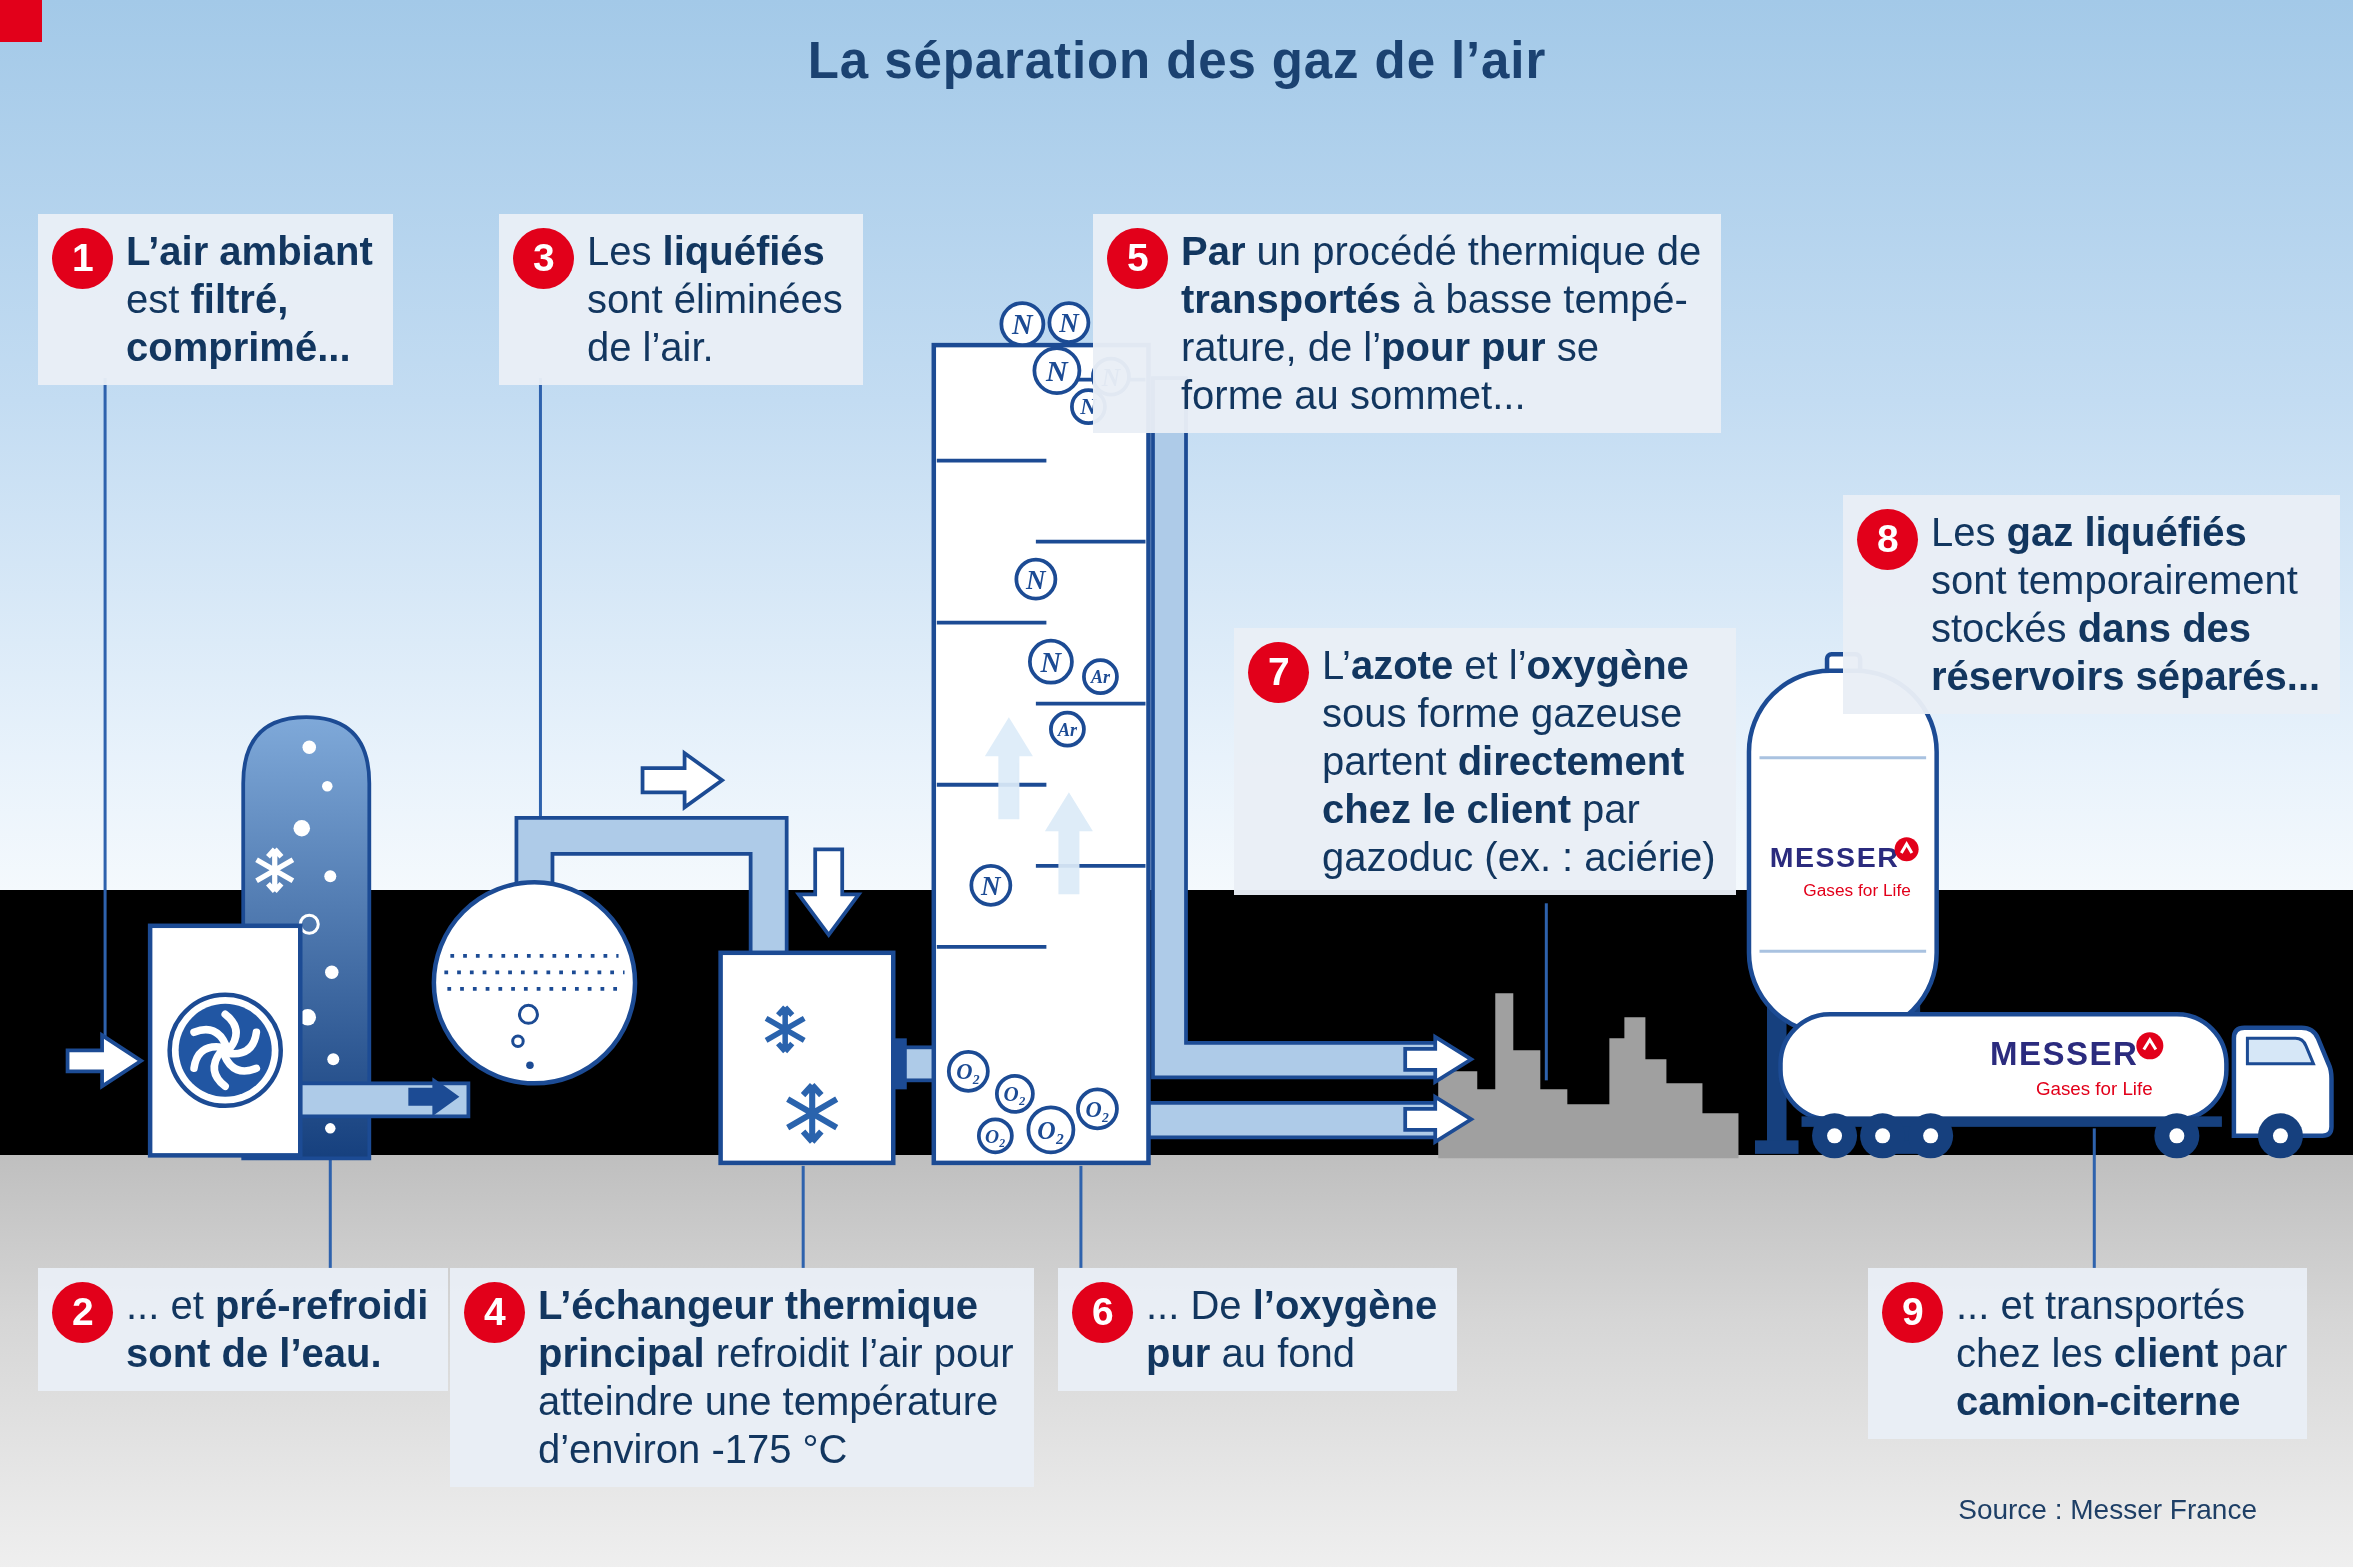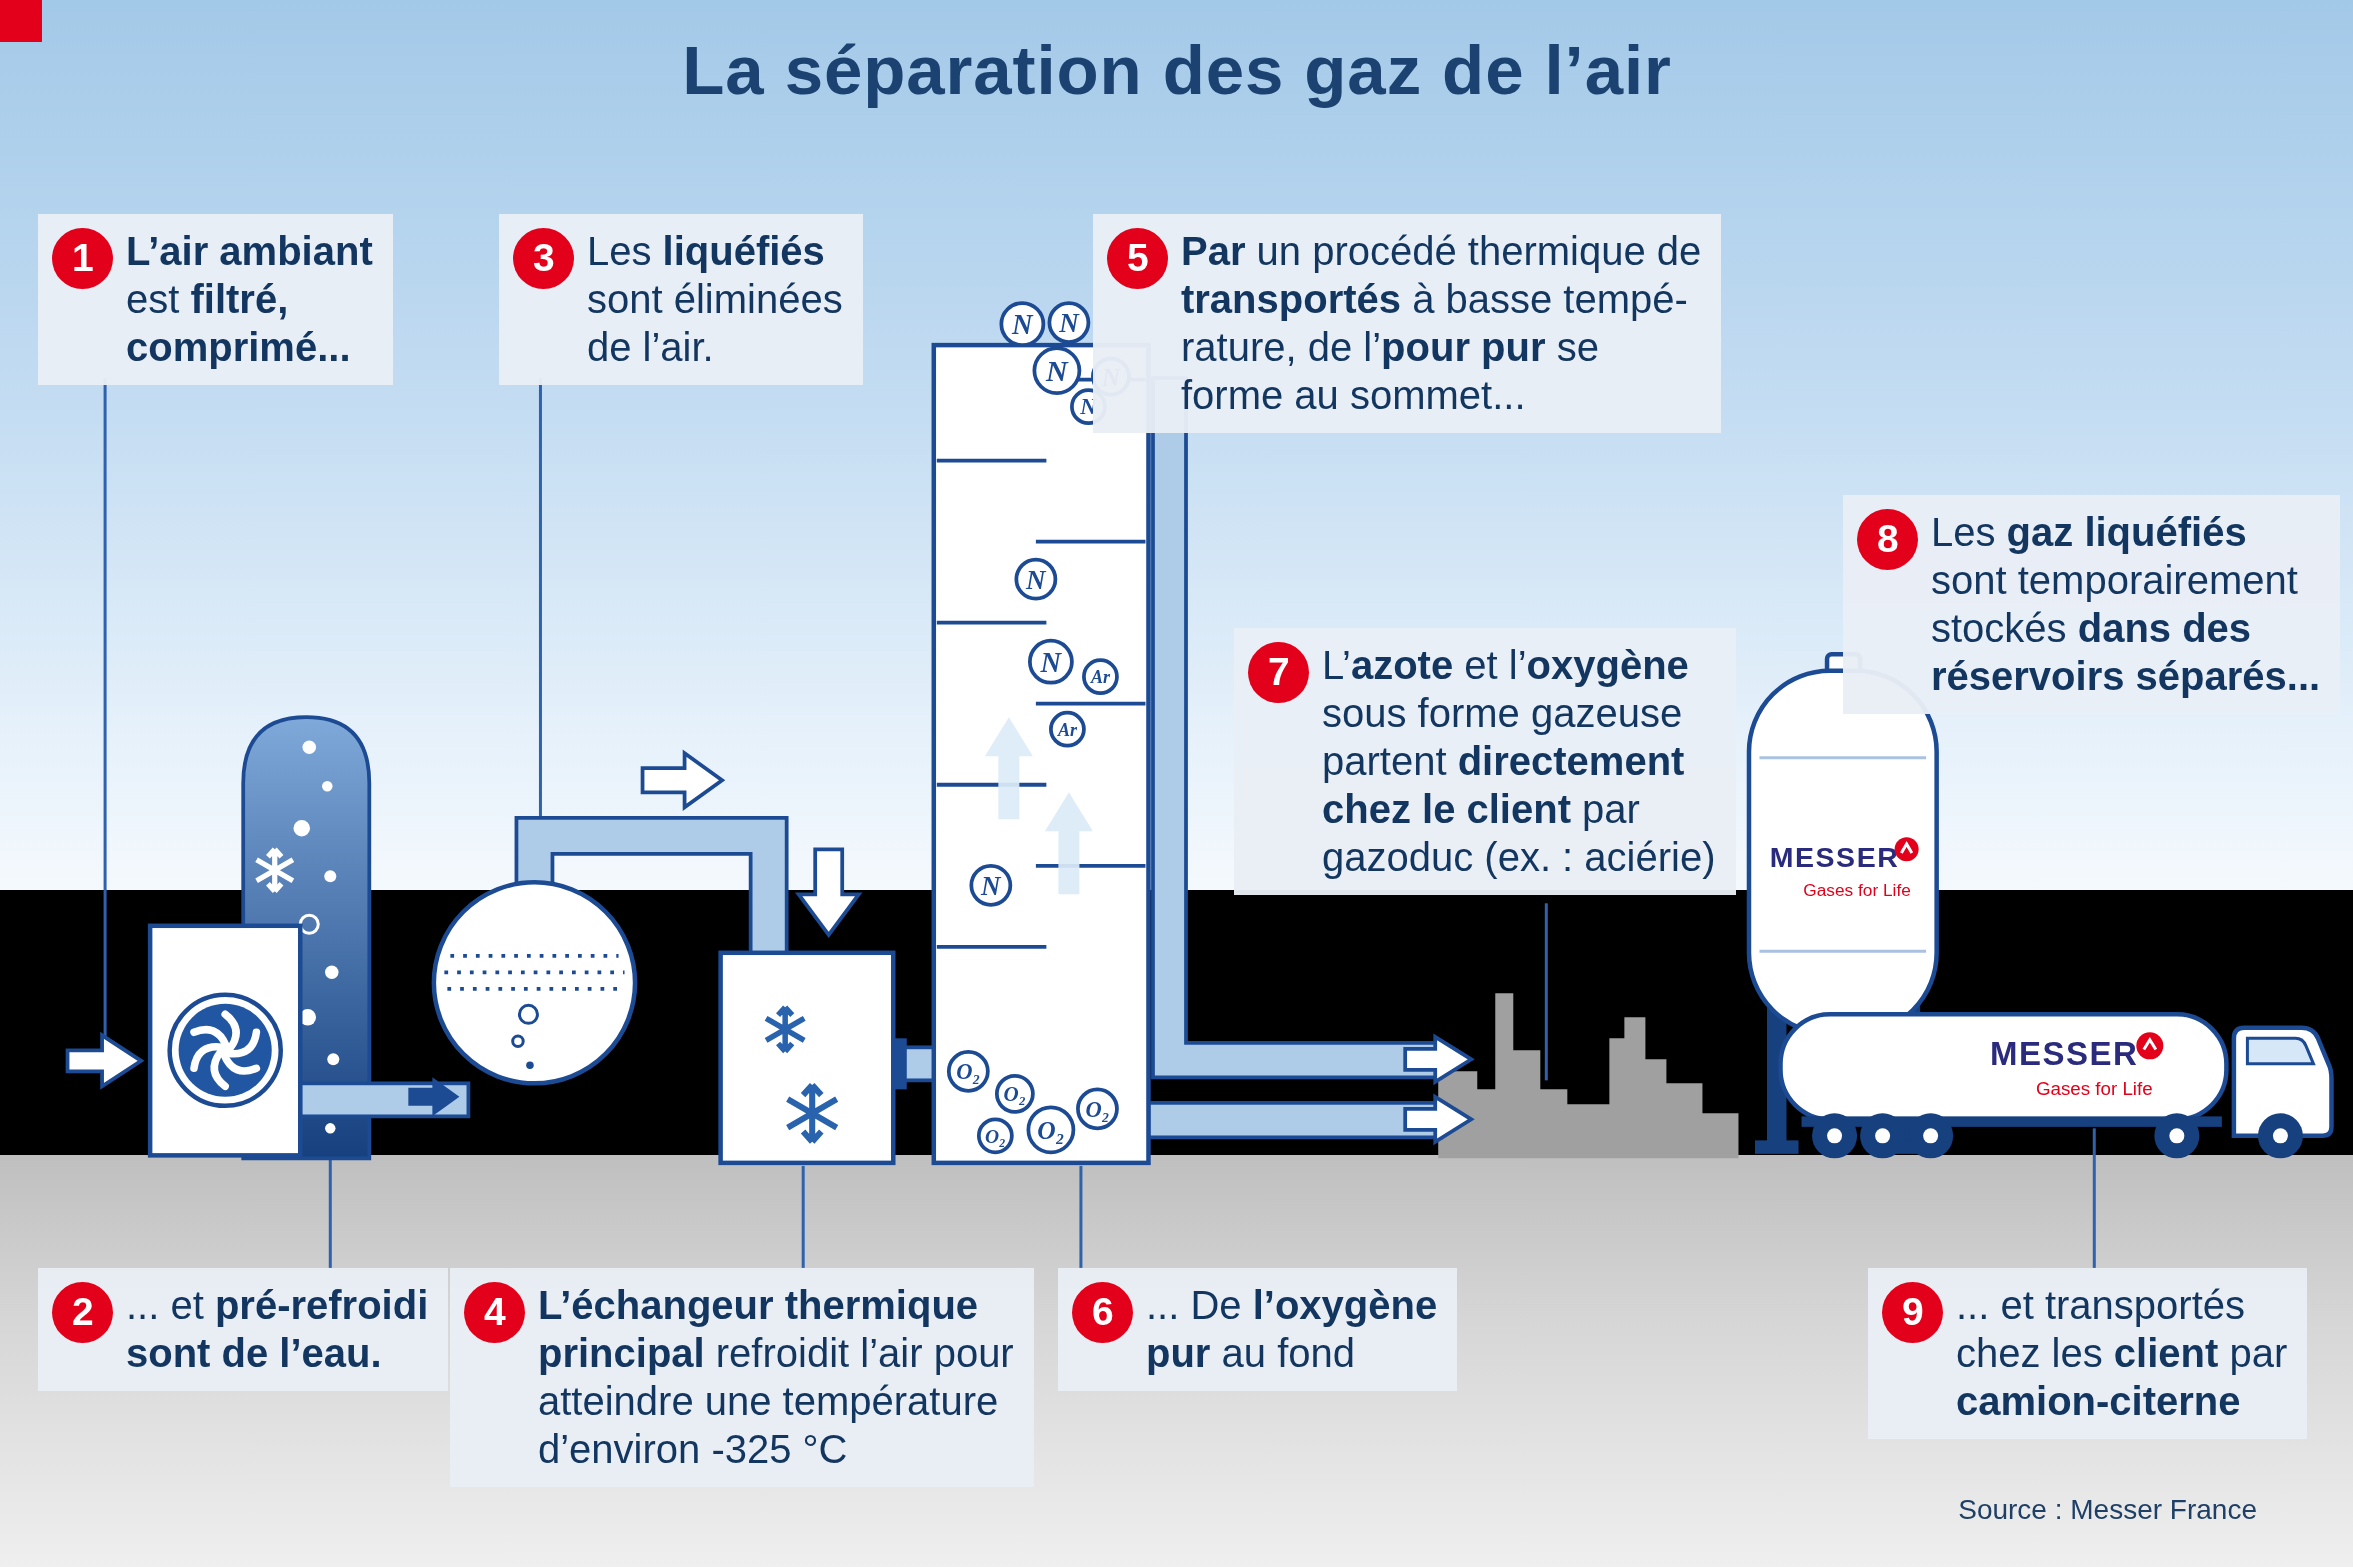--- a/index.html
+++ b/index.html
@@ -5,21 +5,21 @@
   html,body{margin:0;padding:0;background:#fff;}
   .stage{position:relative;width:2354px;height:1568px;overflow:hidden;
          font-family:"Liberation Sans",sans-serif;}
   .sky{position:absolute;left:0;top:0;width:100%;height:890px;
        background:linear-gradient(180deg,#a3c9e8 0%,#c3dcf2 45%,#e8f2fb 85%,#f4f9fd 100%);}
   .band{position:absolute;left:0;top:890px;width:100%;height:266px;background:#000;}
   .ground{position:absolute;left:0;top:1155px;width:100%;height:413px;
        background:linear-gradient(180deg,#bfbfbf 0%,#d6d6d6 40%,#efefef 100%);}
   .corner{position:absolute;left:0;top:0;width:42px;height:42px;background:#e2001a;}
   .title{position:absolute;left:0;top:30.5px;width:100%;text-align:center;
-       font-size:69px;font-weight:bold;color:#1b4271;letter-spacing:0.9px;}
+       font-size:51px;font-weight:bold;color:#1b4271;letter-spacing:0.9px;}
   .scene{position:absolute;left:0;top:0;width:2354px;height:1568px;}
   .step{position:absolute;display:flex;align-items:flex-start;gap:12.6px;
        padding:12.6px 20px 14.4px 14.4px;background:rgba(233,238,246,0.96);
        color:#12365f;font-size:40px;line-height:1.2;}
   .step .txt{white-space:pre;}
   .b{font-weight:bold;}
   .badge{flex:none;width:61px;height:61px;border-radius:50%;background:#e2001a;
        color:#fff;font-weight:bold;font-size:39px;display:flex;align-items:center;
        justify-content:center;margin-top:1.8px;}
   .source{position:absolute;right:97px;top:1494px;font-size:28px;color:#1e3f66;}
@@ -308,21 +308,21 @@
   <div class="step" style="left:38px;top:1268px;">
     <div class="badge">2</div>
     <div class="txt"><span>... et </span><span class="b">pré-refroidi
 sont de l’eau.</span></div>
   </div>
   <div class="step" style="left:450px;top:1268px;">
     <div class="badge">4</div>
     <div class="txt"><span class="b">L’échangeur thermique
 principal</span><span> refroidit l’air pour
 atteindre une température
-d’environ -325 °C</span></div>
+d’environ -175 °C</span></div>
   </div>
   <div class="step" style="left:1058px;top:1268px;">
     <div class="badge">6</div>
     <div class="txt"><span>... De </span><span class="b">l’oxygène
 pur</span><span> au fond</span></div>
   </div>
   <div class="step" style="left:1868px;top:1268px;">
     <div class="badge">9</div>
     <div class="txt"><span>... et transportés
 chez les </span><span class="b">client</span><span> par

